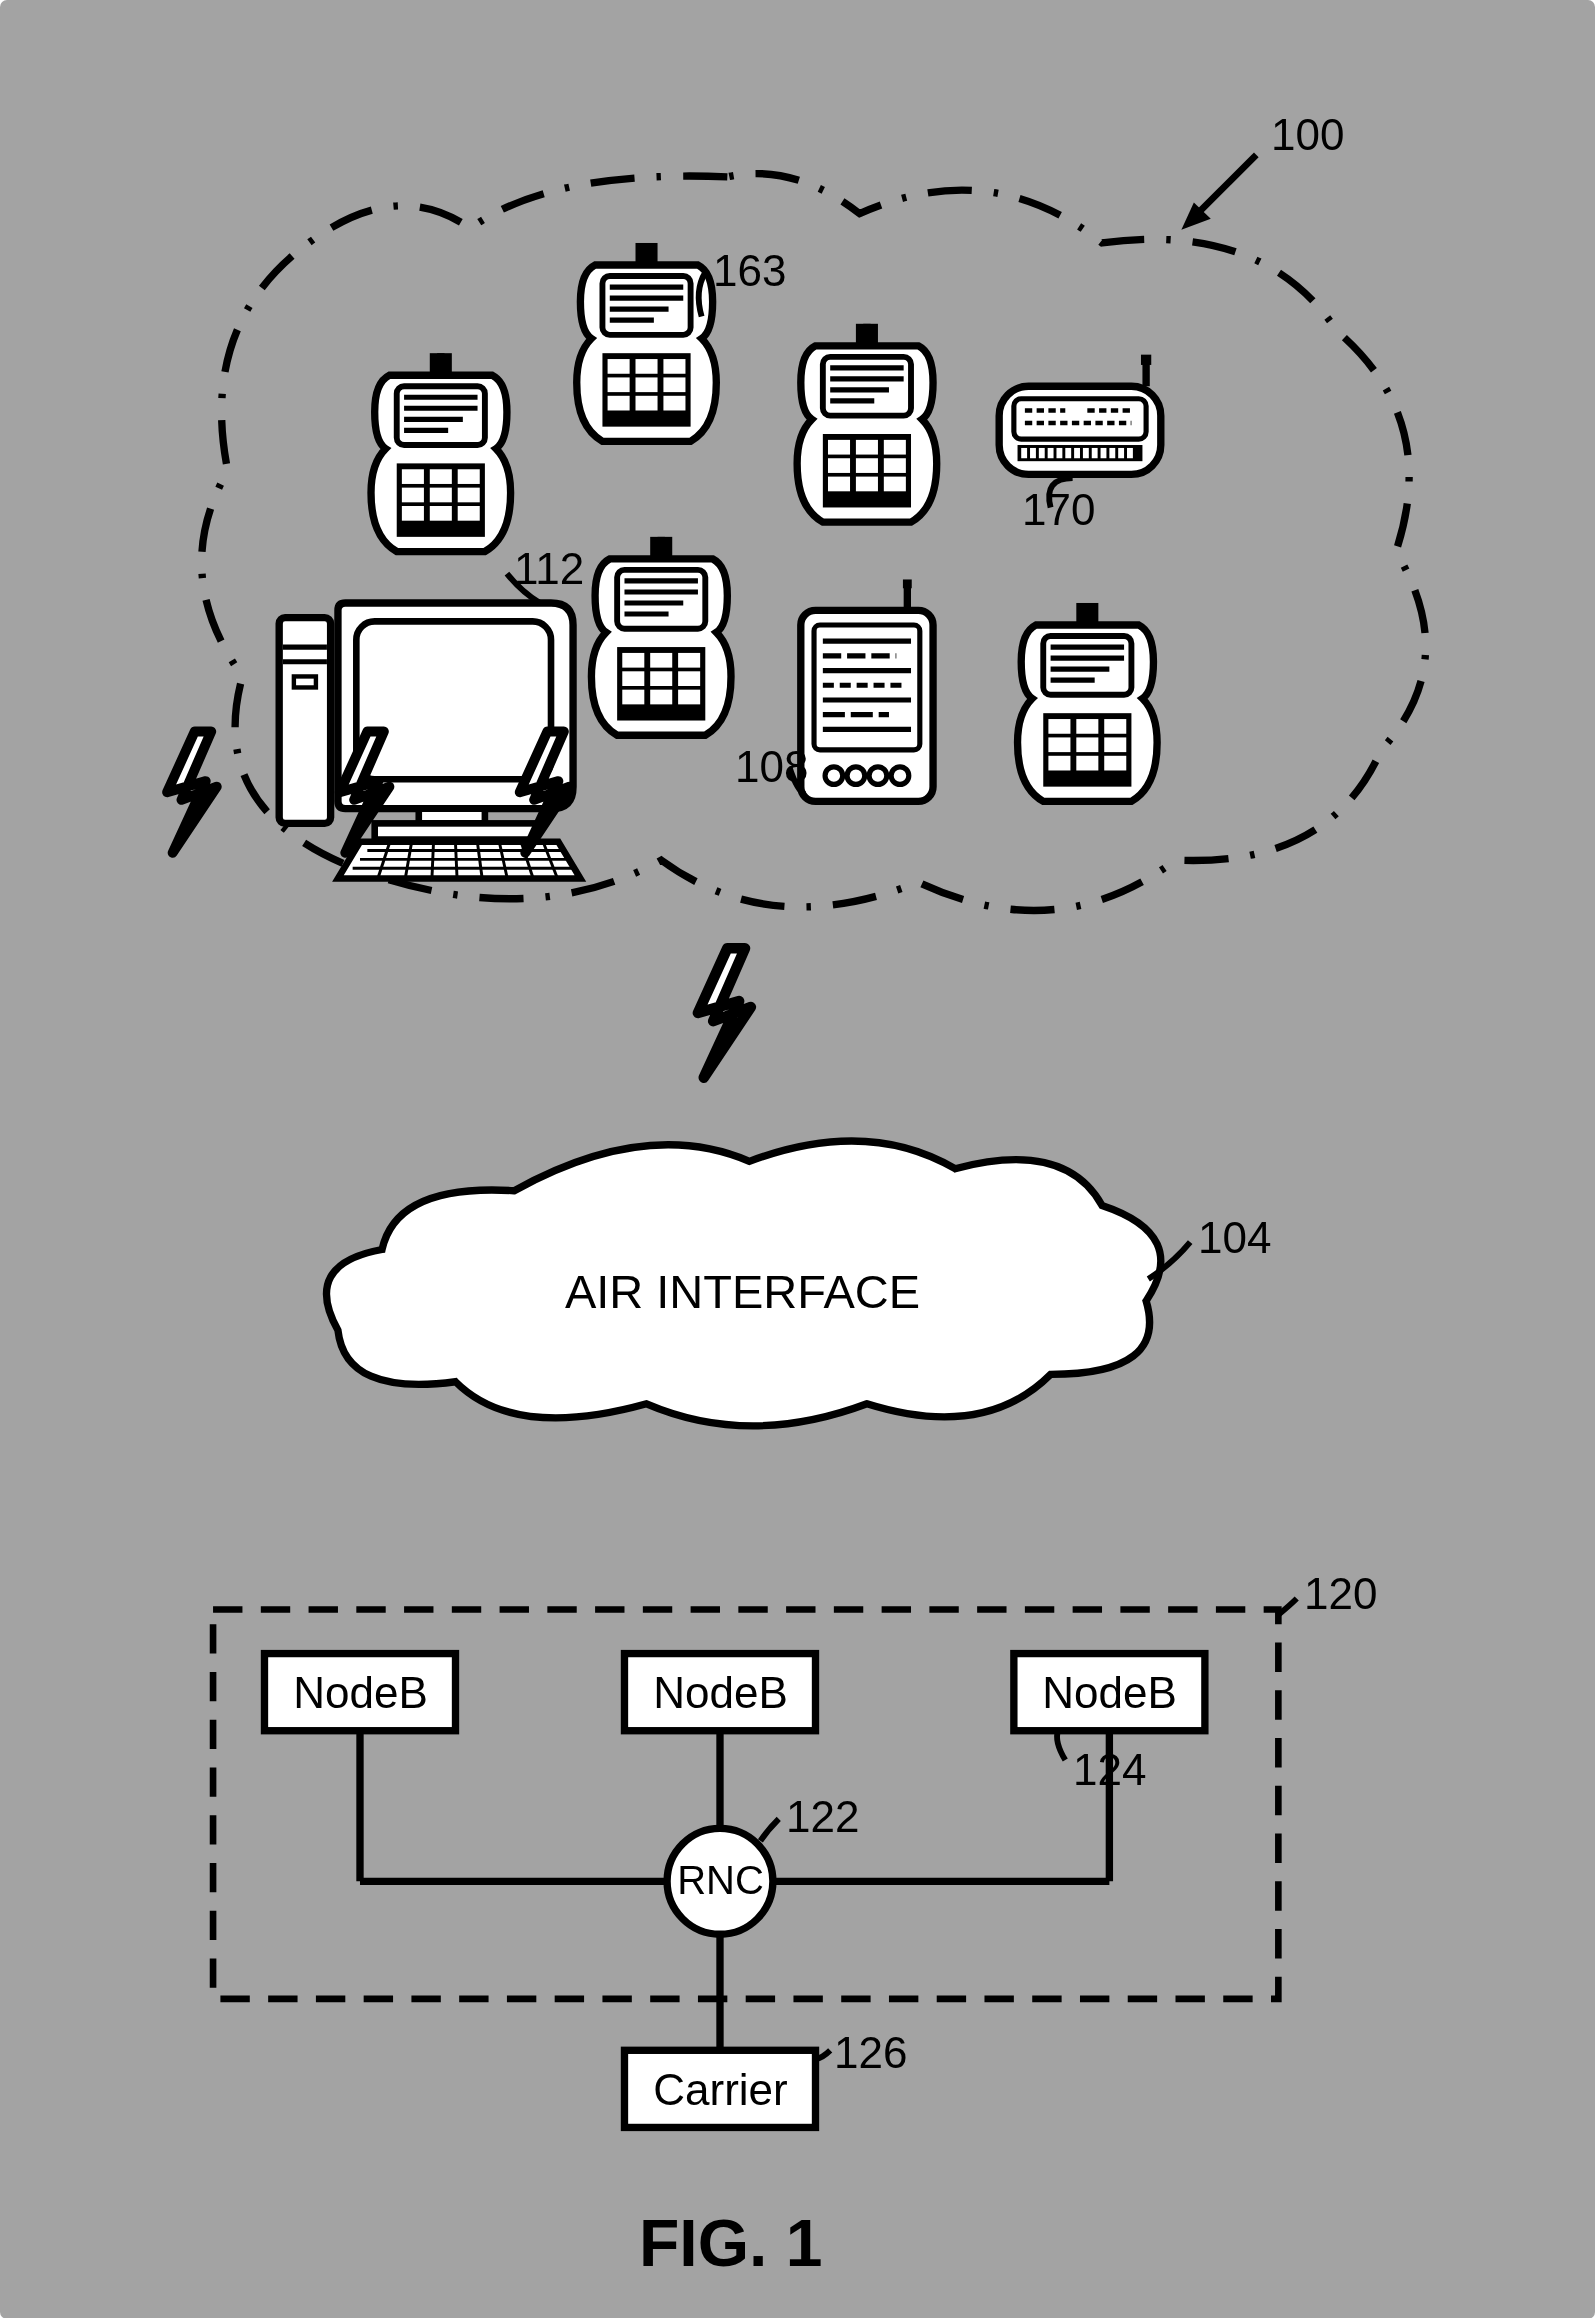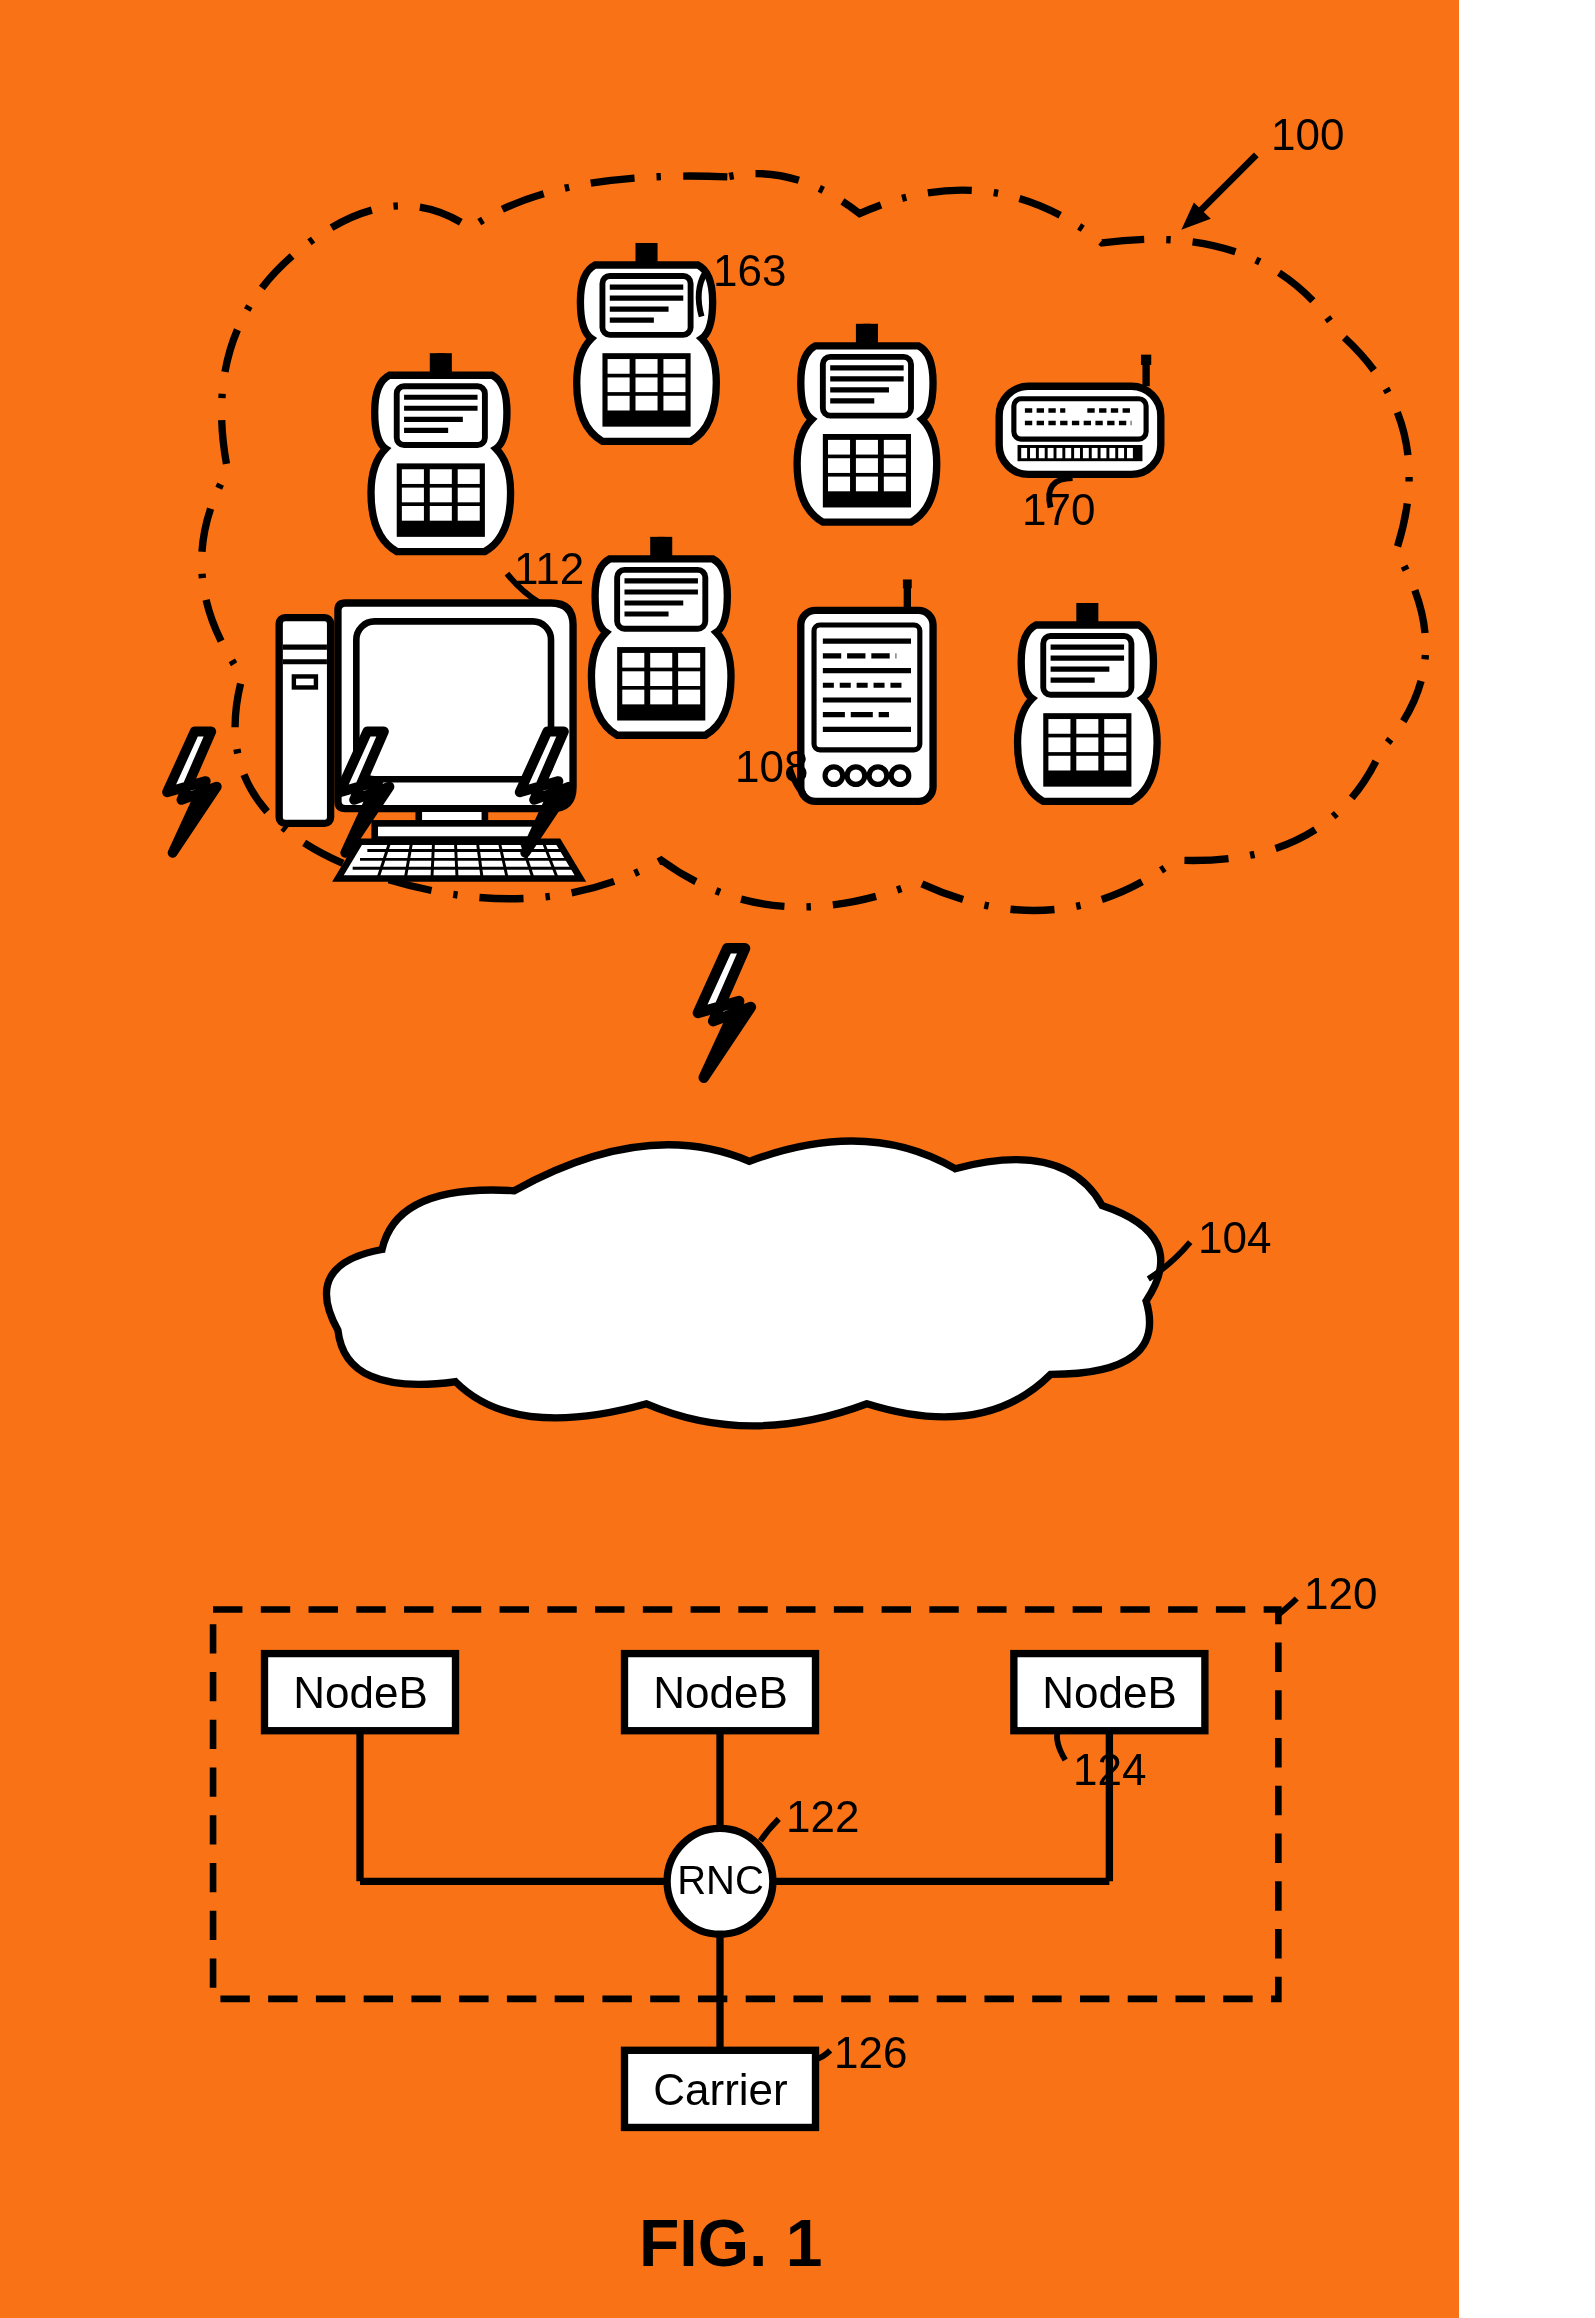--- a/index.html
+++ b/index.html
@@ -3,23 +3,24 @@
 <meta charset="utf-8">
 <style>
   html, body {
     margin: 0;
     padding: 0;
     background: #fff;
     font-family: Arial, Helvetica, sans-serif;
   }
   .page {
     position: relative;
-    width: 1459px;
+    width: 1595px;
     height: 2319px;
-    background: #f97316;
+    background: #a3a3a3;
+    border-radius: 7px;
   }
   svg {
     position: absolute;
     top: 0;
     left: 0;
   }
   .label {
     position: absolute;
     font-size: 44px;
     color: #000;
@@ -241,20 +242,21 @@
 <div class="label" style="left:713px; top:246px;">163</div>
 <div class="label" style="left:1022px; top:485px;">170</div>
 <div class="label" style="left:514px; top:544px;">112</div>
 <div class="label" style="left:735px; top:742px;">108</div>
 <div class="label" style="left:1198px; top:1213px;">104</div>
 <div class="label" style="left:1304px; top:1569px;">120</div>
 <div class="label" style="left:786px; top:1792px;">122</div>
 <div class="label" style="left:1073px; top:1745px;">124</div>
 <div class="label" style="left:834px; top:2028px;">126</div>
 
+<div class="box-label" style="left:559px; top:1264px; width:367px; font-size:47px;">AIR INTERFACE</div>
 
 <div class="box-label" style="left:265px; top:1668px; width:191px;">NodeB</div>
 <div class="box-label" style="left:625px; top:1668px; width:191px;">NodeB</div>
 <div class="box-label" style="left:1014px; top:1668px; width:191px;">NodeB</div>
 
 <div class="box-label" style="left:669px; top:1858px; width:103px; font-size:40px;">RNC</div>
 <div class="box-label" style="left:625px; top:2065px; width:191px;">Carrier</div>
 
 <div class="fig-title" style="left:639px; top:2205px;">FIG. 1</div>
 

